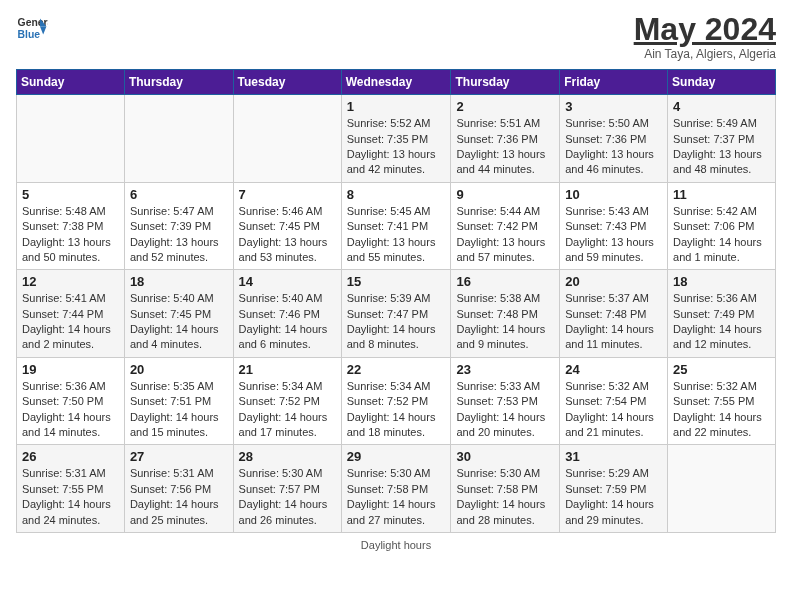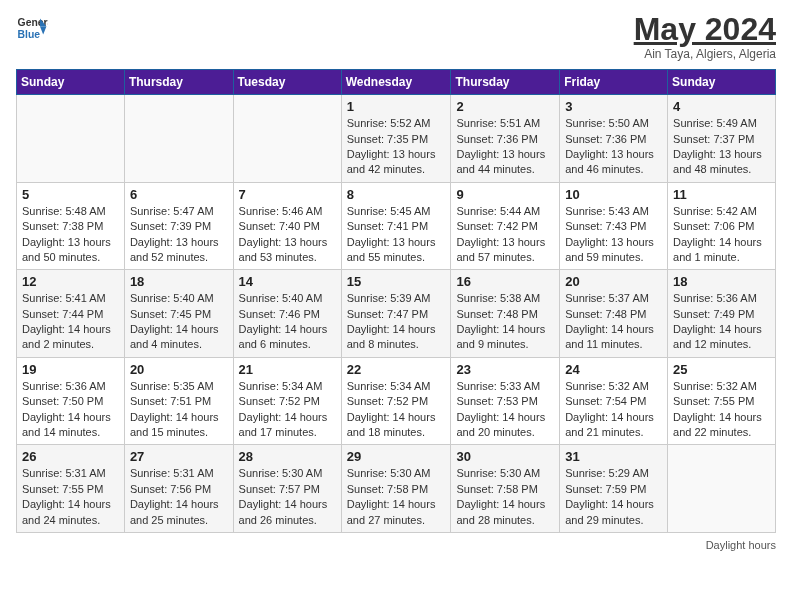--- a/index.html
+++ b/index.html
@@ -85,21 +85,21 @@
       color: #333;
       line-height: 1.4;
     }
     .empty-cell {
       background: #f9f9f9 !important;
     }
     .footer-note {
       margin-top: 6px;
       font-size: 11px;
       color: #555;
-      text-align: right;
+      text-align: center;
     }
   </style>
 </head>
 <body>
 
 <div class="page">
   <div class="header">
     <div class="logo">
       <svg class="logo-icon" viewBox="0 0 40 40" xmlns="http://www.w3.org/2000/svg">
         <text x="2" y="18" font-size="13" font-weight="bold" fill="#333">General</text>
@@ -171,21 +171,21 @@
           <td>
             <span class="day-num">6</span>
             <div class="day-info">Sunrise: 5:47 AM
 Sunset: 7:39 PM
 Daylight: 13 hours
 and 52 minutes.</div>
           </td>
           <td>
             <span class="day-num">7</span>
             <div class="day-info">Sunrise: 5:46 AM
-Sunset: 7:40 PM
+Sunset: 7:45 PM
 Daylight: 13 hours
 and 53 minutes.</div>
           </td>
           <td>
             <span class="day-num">8</span>
             <div class="day-info">Sunrise: 5:45 AM
 Sunset: 7:41 PM
 Daylight: 13 hours
 and 55 minutes.</div>
           </td>

